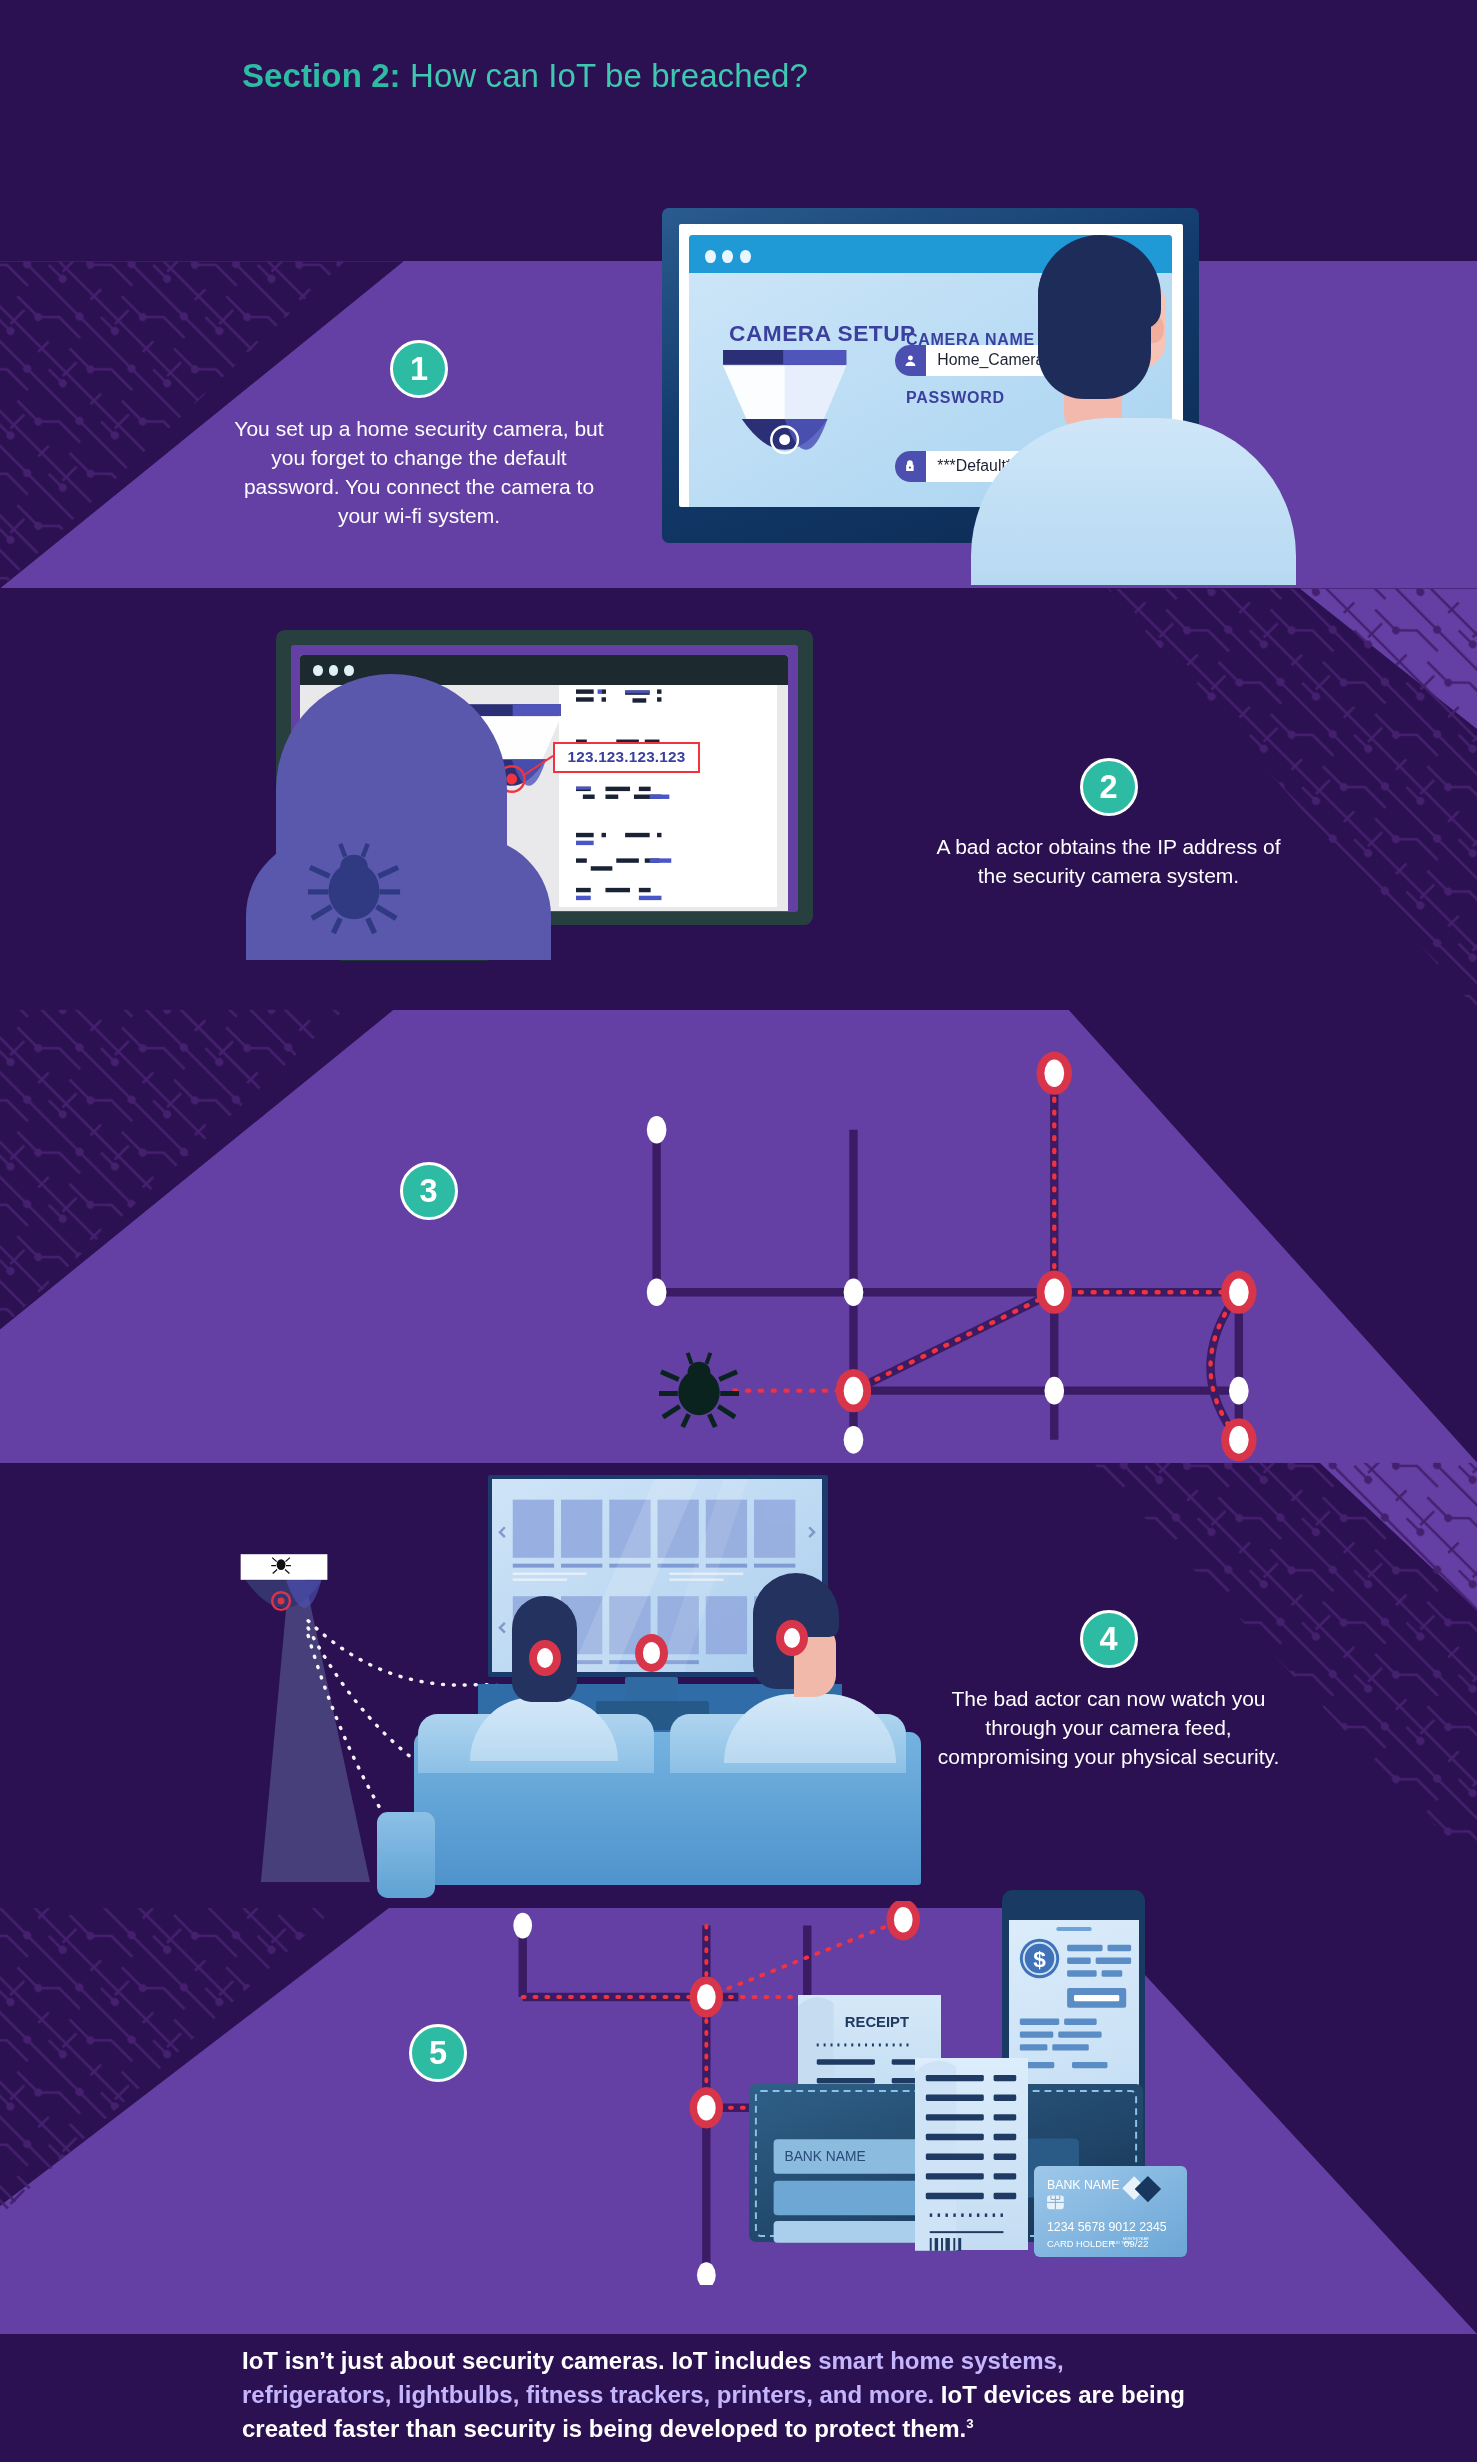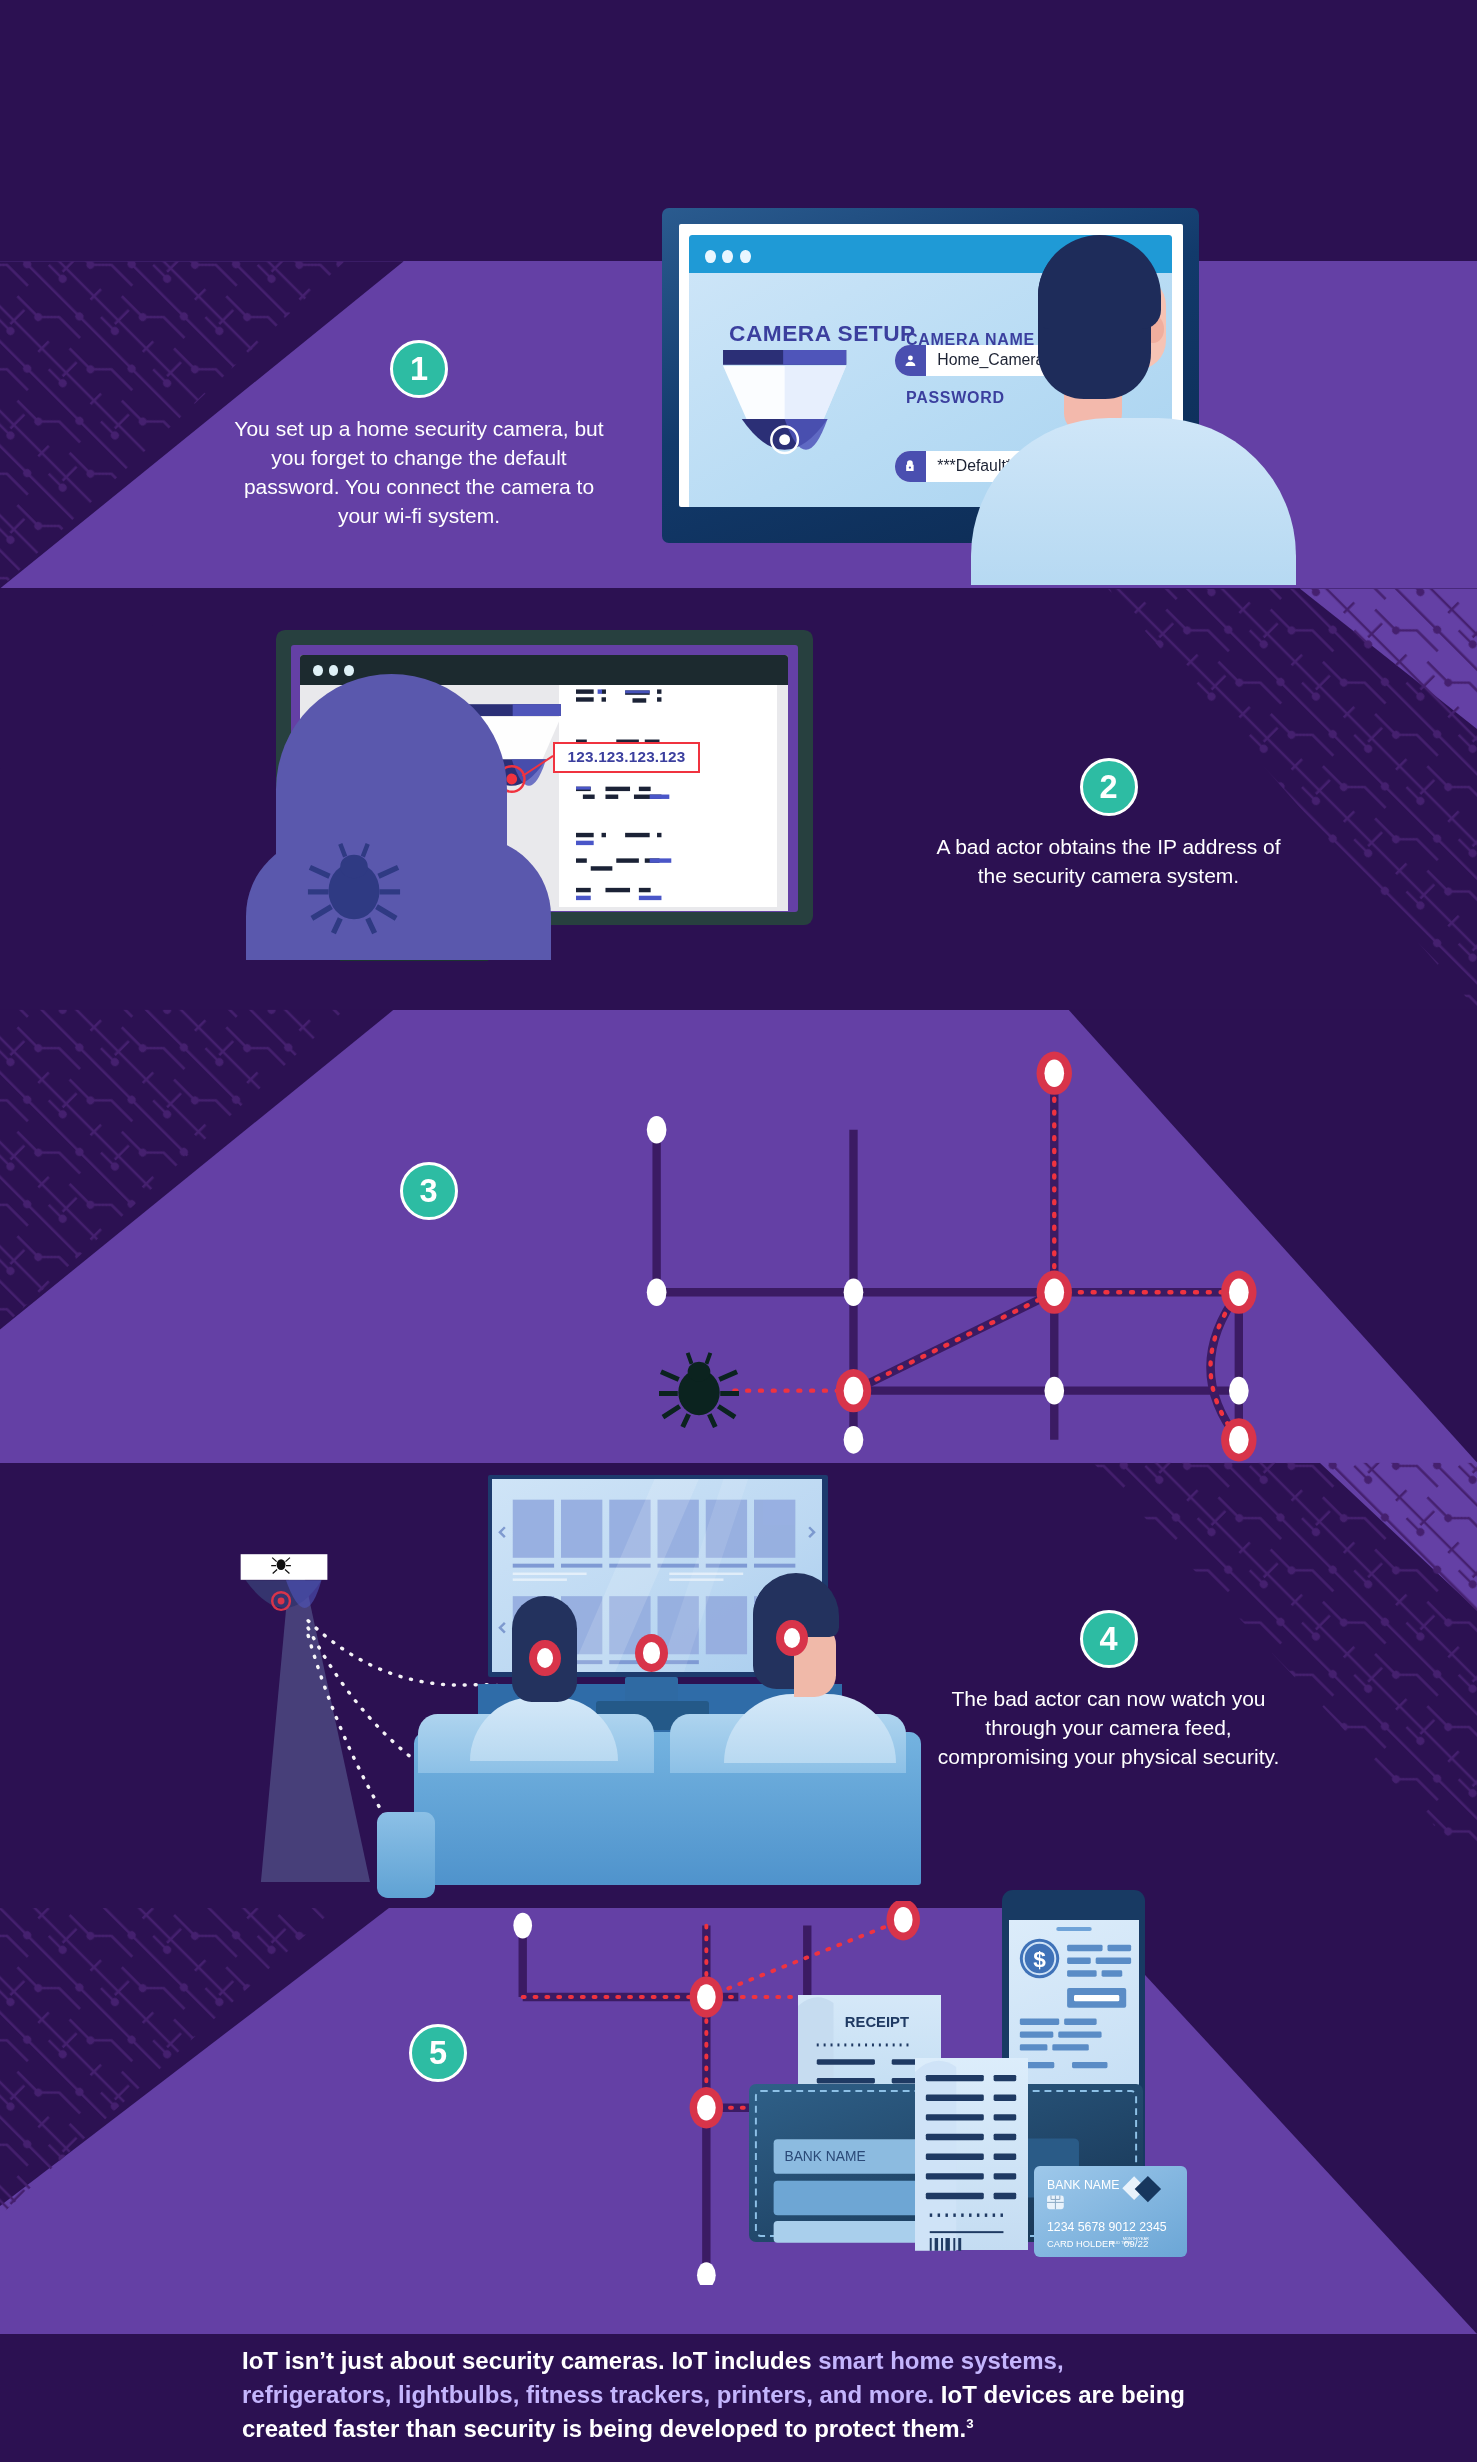--- a/index.html
+++ b/index.html
@@ -211,20 +211,24 @@
       </g>
     <g clip-path="url(#cb4)">
         <rect x="2180" y="2970" width="840" height="860" fill="url(#circ)"></rect>
       </g>
     <g clip-path="url(#cb5)">
         <rect x="0" y="3875" width="800" height="660" fill="url(#circ)"></rect>
       </g>
   </svg>
 
   <div class="header">
+    <div class="h-title">
+      <b>Section 2:</b>
+      <span class="q">How can IoT be breached?</span>
+    </div>
   </div>
 
   <div class="mon1-body"></div>
   <div class="mon1-screen"></div>
   <div class="win1">
     <div class="win1-bar"></div>
     <div class="win1-dot" style="left:15.8px;"></div>
     <div class="win1-dot" style="left:33px;"></div>
     <div class="win1-dot" style="left:51px;"></div>
   </div>

